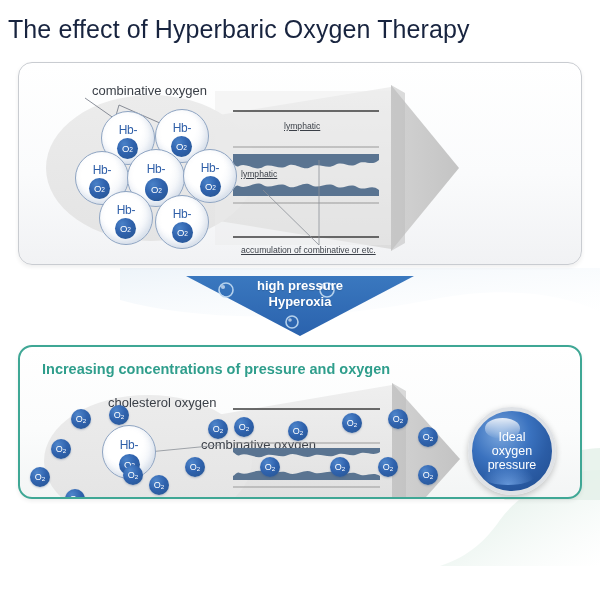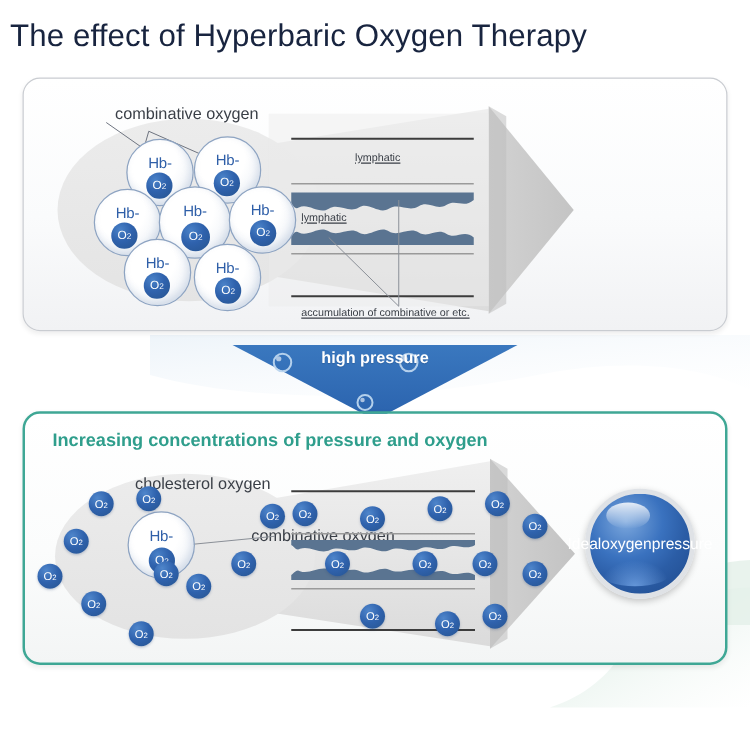--- a/index.html
+++ b/index.html
@@ -27,21 +27,21 @@
     position:absolute;border-radius:14px;background:#fdfdfd;
     box-sizing:border-box;overflow:hidden;
   }
   .panel-top{
     left:18px;top:62px;width:564px;height:203px;
     border:1px solid #c9ccd1;
     background:linear-gradient(180deg,#ffffff 0%,#fafbfc 55%,#f1f2f4 100%);
     box-shadow:0 2px 4px rgba(0,0,0,.07);
   }
   .panel-bottom{
-    left:18px;top:329px;width:564px;height:203px;
+    left:18px;top:345px;width:564px;height:154px;
     border:2px solid #3fa795;
     background:linear-gradient(180deg,#ffffff 0%,#fbfcfc 55%,#f3f5f5 100%);
     box-shadow:0 2px 4px rgba(0,0,0,.07);
   }
   .panel-heading{
     position:absolute;left:22px;top:14px;
     font-size:14.5px;color:#2f9e8c;font-weight:bold;white-space:nowrap;
   }
 
   
@@ -91,21 +91,21 @@
     background:radial-gradient(circle at 40% 33%, #1b2d54 0%, #132244 55%, #0e1a34 100%);
     border:3px solid #e4e6ea;
     display:flex;align-items:center;justify-content:center;
     color:#fff;font-size:13px;
     box-shadow:0 2px 5px rgba(0,0,0,.22);
   }
   .ideal{
     position:absolute;left:466px;top:420px;width:80px;height:80px;border-radius:50%;
     background:radial-gradient(circle at 36% 28%, #7ba7dd 0%, #3a72bf 38%, #2b5da6 62%, #1f4a8c 100%);
     border:4px solid #dfe2e6;
-    display:flex;align-items:center;justify-content:center;flex-direction:row;
+    display:flex;align-items:center;justify-content:center;flex-direction:column;
     color:#fff;font-size:12.5px;line-height:1.12;text-align:center;
     box-shadow:0 2px 6px rgba(0,0,0,.22);
     position:absolute;
   }
   .ideal .gloss{
     position:absolute;left:16%;top:9%;width:44%;height:26%;border-radius:50%;
     background:linear-gradient(180deg,rgba(255,255,255,.85),rgba(255,255,255,0));
     pointer-events:none;
   }
   .ideal .gloss2{
@@ -250,20 +250,21 @@
         <circle cx="112" cy="52" r="6"></circle>
       </g>
       <g fill="#ffffff" opacity="0.6">
         <circle cx="43" cy="17" r="2.1"></circle>
         <circle cx="144" cy="17" r="2.1"></circle>
         <circle cx="110" cy="50" r="1.8"></circle>
       </g>
     </svg>
     <div class="tri-txt">
       <div>high pressure</div>
+      <div>Hyperoxia</div>
     </div>
   </div>
 
   <div class="panel panel-bottom">
 
     <div class="panel-heading">Increasing concentrations of pressure and oxygen</div>
 
     <svg class="magnifier" width="564" height="203">
       <defs>
         <linearGradient id="blobg2" x1="0" y1="0" x2="0" y2="1">

